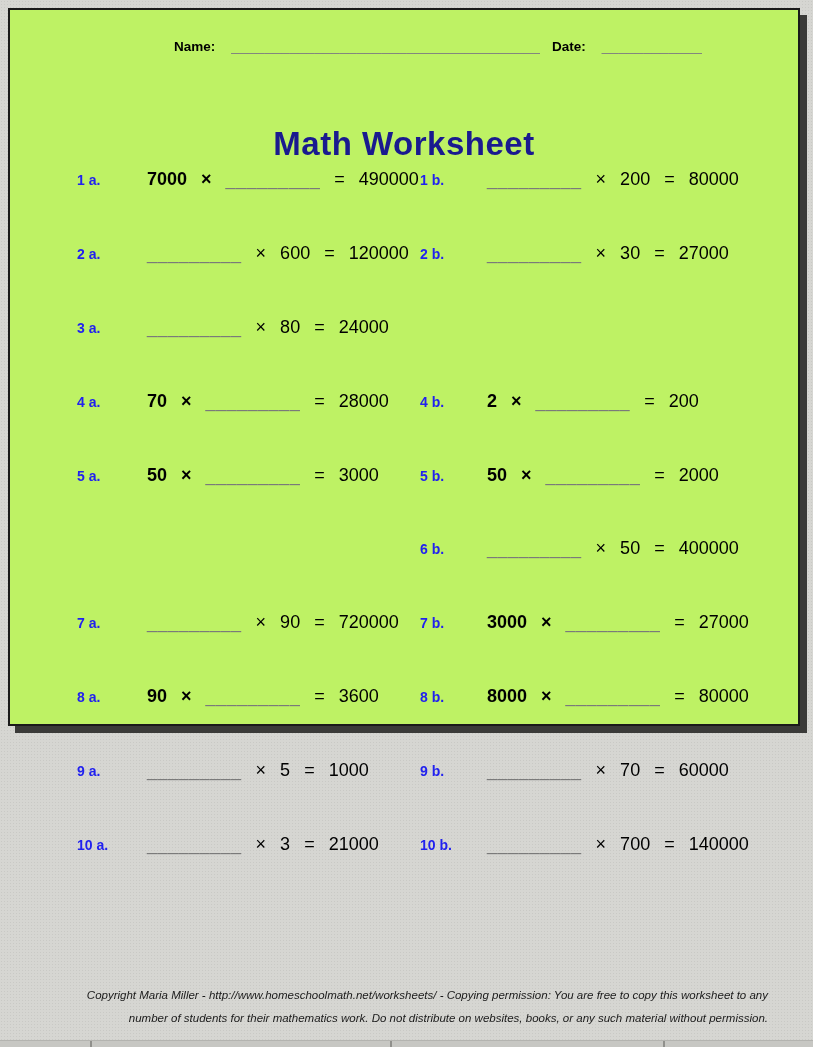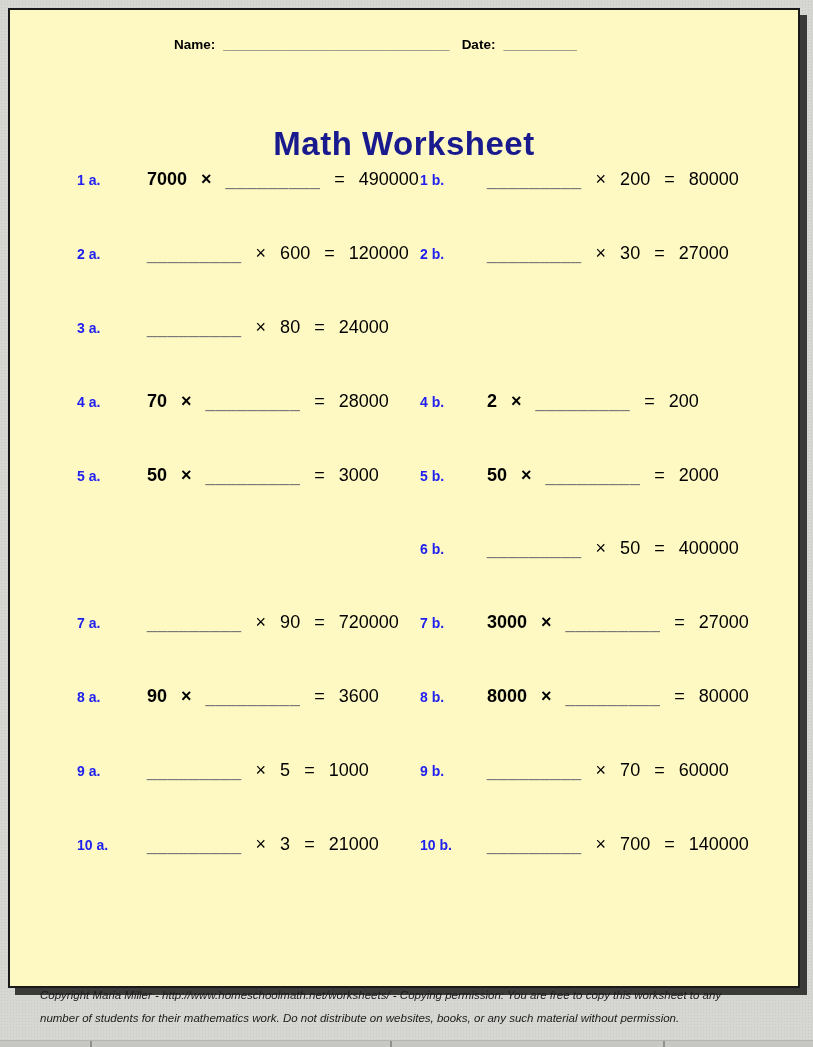--- a/index.html
+++ b/index.html
@@ -4,32 +4,32 @@
 <style>
   html, body { margin:0; padding:0; }
   body {
     width:813px; height:1047px; position:relative; overflow:hidden;
     background-color:#d6d6d2;
     background-image: radial-gradient(#c9c9c5 22%, rgba(0,0,0,0) 23%);
     background-size:3px 3px;
     font-family:"Liberation Sans", sans-serif;
   }
   .page {
-    position:absolute; left:8px; top:8px; width:792px; height:980px;
+    position:absolute; left:8px; top:8px; width:792px; height:718px;
     box-sizing:border-box;
-    background:#fef9c3;
+    background:#bef264;
     border:2px solid #1a1a1a;
     box-shadow:7px 7px 0 #3a3a38;
   }
   .header-row {
     position:absolute; top:27px; left:164px; right:20px;
     display:flex; align-items:baseline; white-space:nowrap;
   }
   .hlabel { font-size:13.5px; font-weight:bold; color:#000; }
-  .hline  { font-size:11px; color:#808080; margin-left:8px; letter-spacing:0; }
+  .hline  { font-size:15px; color:#808080; margin-left:16px; letter-spacing:0; }
   .date-label { margin-left:12px; }
   .title {
     position:absolute; top:99px; left:0; right:0;
     text-align:center; font-size:33px; font-weight:bold; color:#1a1a8f;
     letter-spacing:0.5px;
     margin-top:16px;
   }
   .prow { position:absolute; left:0; width:100%; height:74px; }
   .cell { position:absolute; top:0; display:flex; align-items:baseline; white-space:nowrap; }
   .ca { left:67px; }
@@ -38,21 +38,21 @@
   .ca .plabel { width:70px; }
   .cb .plabel { width:67px; }
   .pbody { font-size:18px; color:#000; }
   .pre, .post { word-spacing:9px; }
   .pre  { margin-right:14px;font-weight:bold; }
   .pre:empty { margin-right:0; }
   .post { margin-left:14px; }
   .blank { color:#7a7a7a; letter-spacing:0.5px; }
   .footer {
     position:absolute; top:974px; left:30px; right:30px;
-    text-align:left; font-style:italic; font-size:11.5px;
+    text-align:right; font-style:italic; font-size:11.5px;
     line-height:23px; color:#1a1a1a;
   }
   .bottom-strip {
     position:absolute; left:0; top:1040px; width:813px; height:7px;
     background:#c7c7c3; border-top:1px solid #b4b4b0;
   }
   .strip-sep { position:absolute; top:0; width:2px; height:7px; background:#90908c; }
 </style>
 </head>
 <body>

